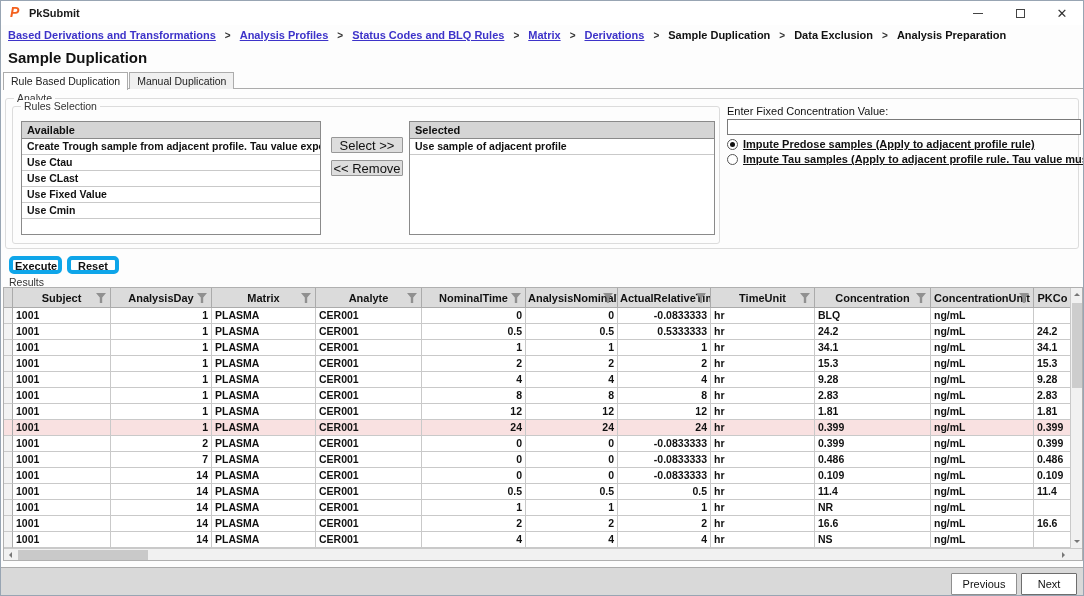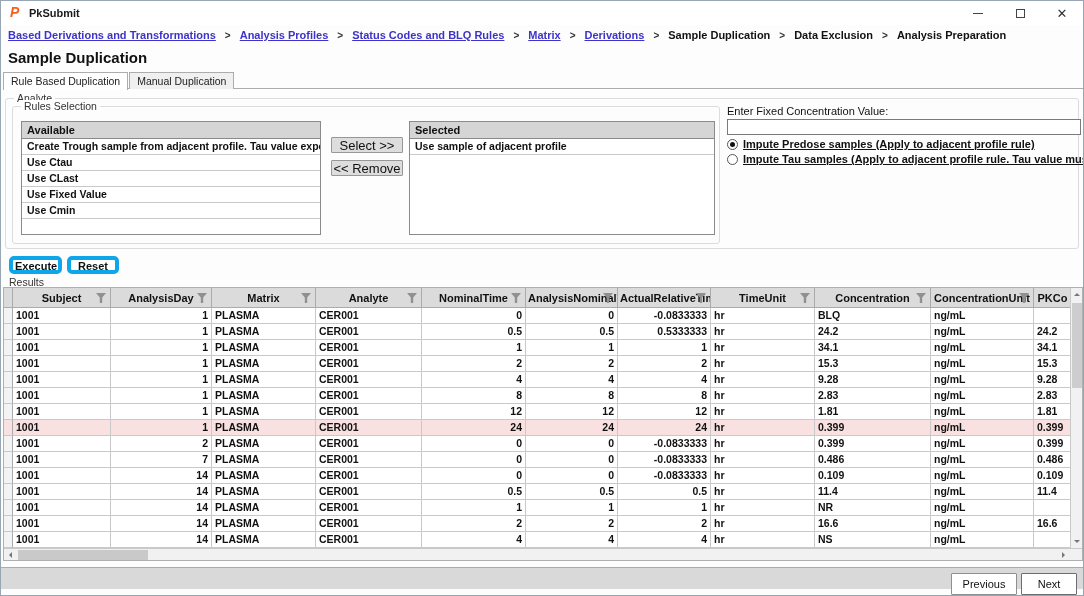--- a/index.html
+++ b/index.html
@@ -108,21 +108,21 @@
   .arrow { position:absolute; width:0; height:0; border:3px solid transparent; }
   .arr-up { left:3px; top:5px; border-bottom-color:#777; border-top:none; }
   .arr-down { left:3px; bottom:5px; border-top-color:#777; border-bottom:none; }
   .hscroll { position:absolute; left:0; top:260px; width:1078px; height:13px; background:#F1F1F1;
     border-top:1px solid #C9C9C9; }
   .hthumb { position:absolute; left:14px; top:1px; width:130px; height:10px; background:#C9C9C9; }
   .arr-left { left:5px; top:3px; border-right-color:#777; border-left:none; }
   .arr-right { right:17px; top:3px; border-left-color:#777; border-right:none; }
 
   
-  .footer { position:absolute; left:0; right:0; top:566px; height:22px; background:#D9D9D9;
+  .footer { position:absolute; left:0; right:0; top:566px; height:30px; background:#D9D9D9;
     border-top:1px solid #ABABAB; }
   .footer-btn { position:absolute; top:5px; height:22px; background:#FFF; font-size:11px;
     font-family:inherit; color:#111; border-radius:1px; }
   .btn-previous { right:66px; width:66px; border:1px solid #8F8F8F; }
   .btn-next { right:6px; width:56px; border:1px solid #6E6E6E; }
 </style>
 </head>
 <body>
 
 <div class="window">

